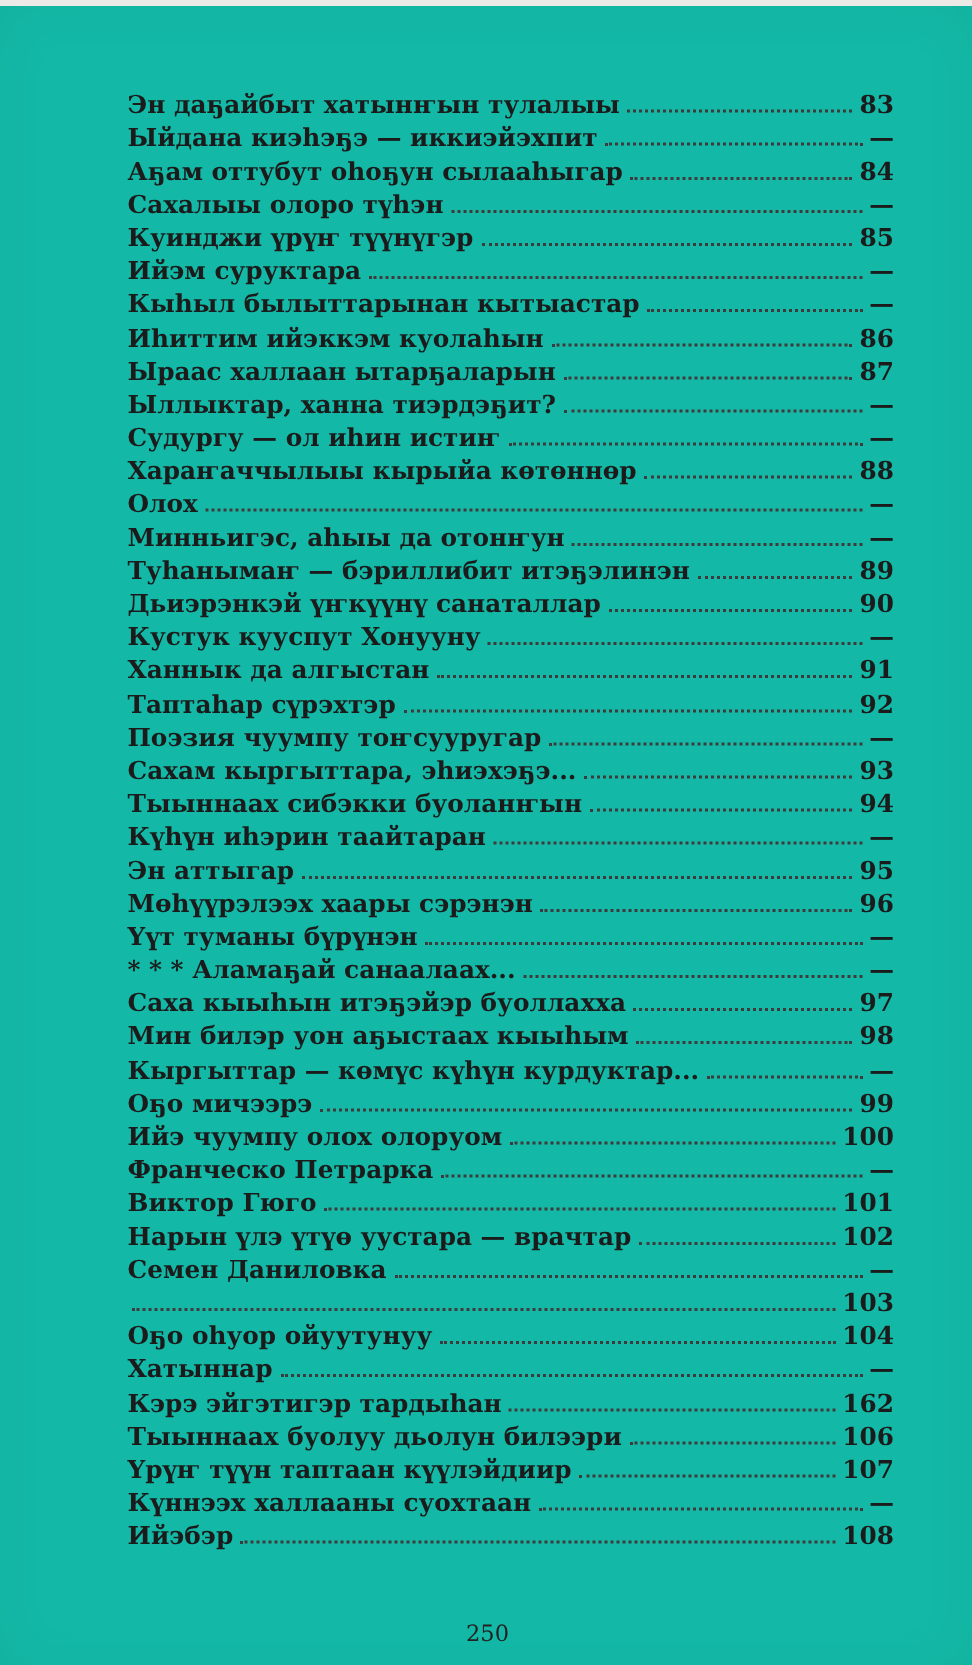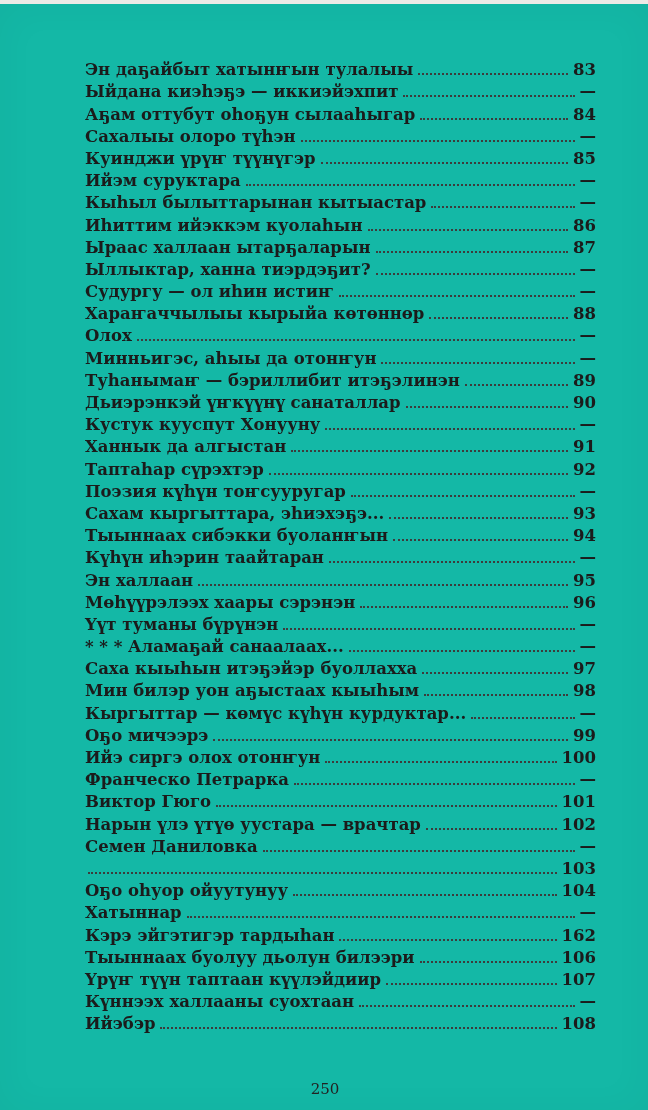--- a/index.html
+++ b/index.html
@@ -151,41 +151,41 @@
         <span class="toc-title">Ханнык да алгыстан</span>
         <span class="toc-leader"></span>
         <span class="toc-page">91</span>
       </div>
       <div class="toc-row">
         <span class="toc-title">Таптаһар сүрэхтэр</span>
         <span class="toc-leader"></span>
         <span class="toc-page">92</span>
       </div>
       <div class="toc-row">
-        <span class="toc-title">Поэзия күһүн тоҥсууругар</span>
+        <span class="toc-title">Поэзия чуумпу тоҥсууругар</span>
         <span class="toc-leader"></span>
         <span class="toc-page">—</span>
       </div>
       <div class="toc-row">
         <span class="toc-title">Сахам кыргыттара, эһиэхэҕэ...</span>
         <span class="toc-leader"></span>
         <span class="toc-page">93</span>
       </div>
       <div class="toc-row">
         <span class="toc-title">Тыыннаах сибэкки буоланҥын</span>
         <span class="toc-leader"></span>
         <span class="toc-page">94</span>
       </div>
       <div class="toc-row">
         <span class="toc-title">Күһүн иһэрин таайтаран</span>
         <span class="toc-leader"></span>
         <span class="toc-page">—</span>
       </div>
       <div class="toc-row">
-        <span class="toc-title">Эн халлаан</span>
+        <span class="toc-title">Эн аттыгар</span>
         <span class="toc-leader"></span>
         <span class="toc-page">95</span>
       </div>
       <div class="toc-row">
         <span class="toc-title">Мөһүүрэлээх хаары сэрэнэн</span>
         <span class="toc-leader"></span>
         <span class="toc-page">96</span>
       </div>
       <div class="toc-row">
         <span class="toc-title">Үүт туманы бүрүнэн</span>
@@ -211,21 +211,21 @@
         <span class="toc-title">Кыргыттар — көмүс күһүн курдуктар...</span>
         <span class="toc-leader"></span>
         <span class="toc-page">—</span>
       </div>
       <div class="toc-row">
         <span class="toc-title">Оҕо мичээрэ</span>
         <span class="toc-leader"></span>
         <span class="toc-page">99</span>
       </div>
       <div class="toc-row">
-        <span class="toc-title">Ийэ сиргэ олох отонҥун</span>
+        <span class="toc-title">Ийэ чуумпу олох олоруом</span>
         <span class="toc-leader"></span>
         <span class="toc-page">100</span>
       </div>
       <div class="toc-row">
         <span class="toc-title">Франческо Петрарка</span>
         <span class="toc-leader"></span>
         <span class="toc-page">—</span>
       </div>
       <div class="toc-row">
         <span class="toc-title">Виктор Гюго</span>

